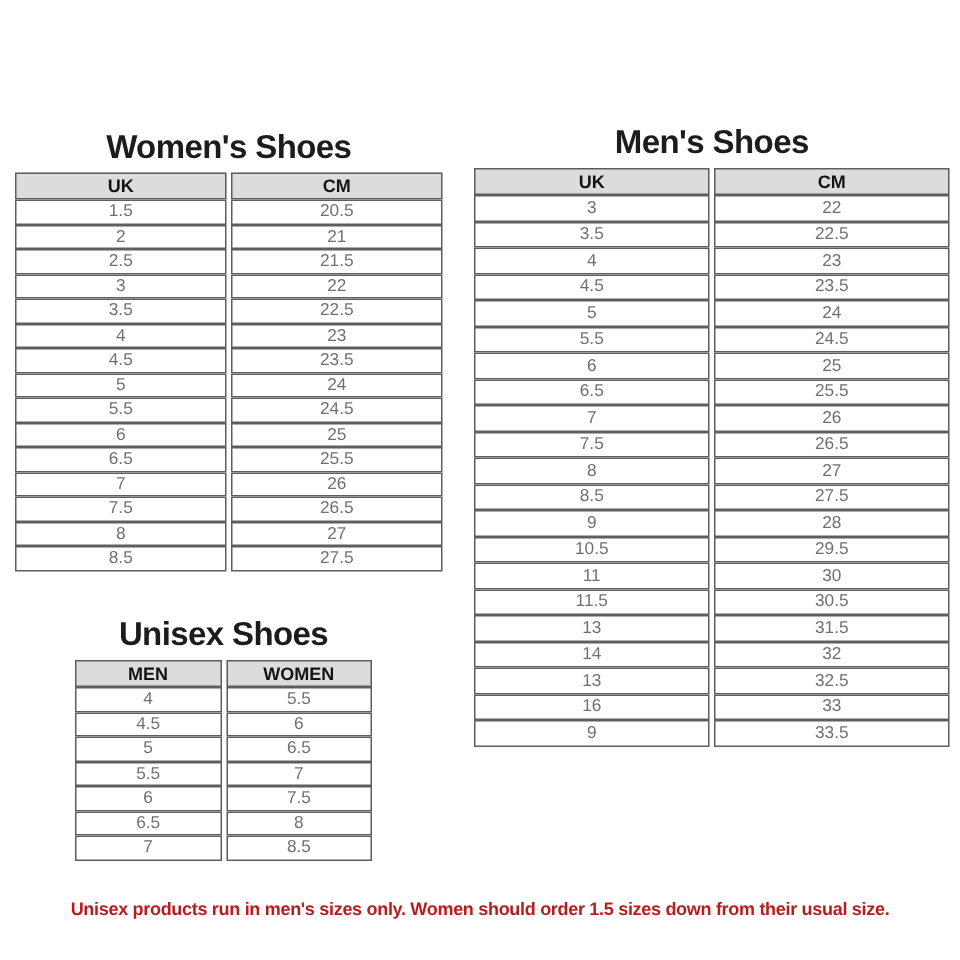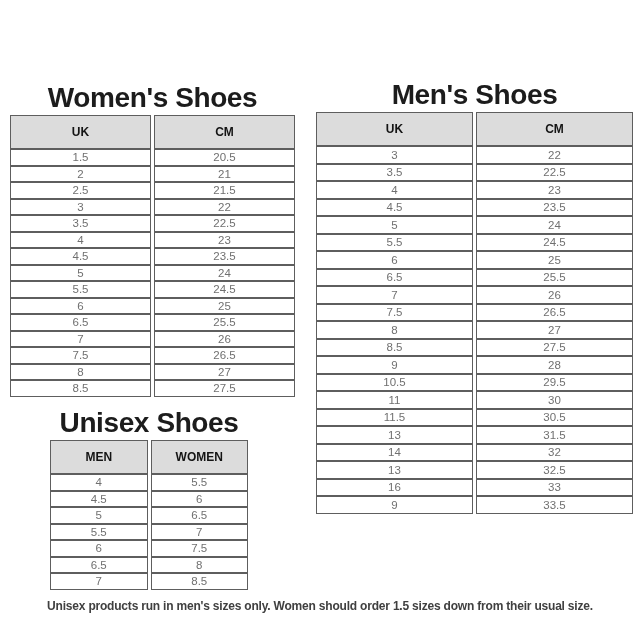--- a/index.html
+++ b/index.html
@@ -16,21 +16,21 @@
     width: 640px; height: 640px;
     background: var(--page-bg);
     font-family: "Liberation Sans", sans-serif;
     position: relative;
     overflow: hidden;
   }
   .section { position: absolute; }
   .section h2 {
     margin: 0 0 5px 0;
     text-align: center;
-    font-size: 28px;
+    font-size: 22px;
     font-weight: 700;
     letter-spacing: -0.4px;
     color: var(--title-color);
     line-height: 24px;
   }
   #womens-section { left: 7px;  top: 86px;  width: 291px; }
   #mens-section   { left: 313px; top: 83px; width: 323px; }
   #unisex-section { left: 47px; top: 390px; width: 204px; margin-top: 21px; }
 
   table.size-table {
@@ -38,21 +38,21 @@
     table-layout: fixed;
     border-collapse: separate;
     border-spacing: 3px 0;
   }
   table.size-table th {
     background: var(--header-bg);
     color: var(--header-text);
     border: 1px solid var(--cell-border);
     font-size: 12px;
     font-weight: 700;
-    height: 34px;
+    height: 18px;
     padding: 0;
     text-align: center;
   }
   table.size-table td {
     border: 1px solid var(--cell-border);
     color: var(--cell-text);
     font-size: 11.5px;
     text-align: center;
     padding: 0;
     height: 16.5px;
@@ -62,21 +62,21 @@
   #mens-section td { height: 17.5px; }
 
   #footer-note {
     position: absolute;
     left: 0; right: 0;
     top: 599px;
     text-align: center;
     font-size: 12px;
     font-weight: 700;
     letter-spacing: -0.2px;
-    color: #404040;
+    color: #b91c1c;
   }
 </style>
 </head>
 <body>
 
 <div id="womens-section" class="section">
   <h2>Women's Shoes</h2>
   <table class="size-table">
       <thead>
         <tr>

